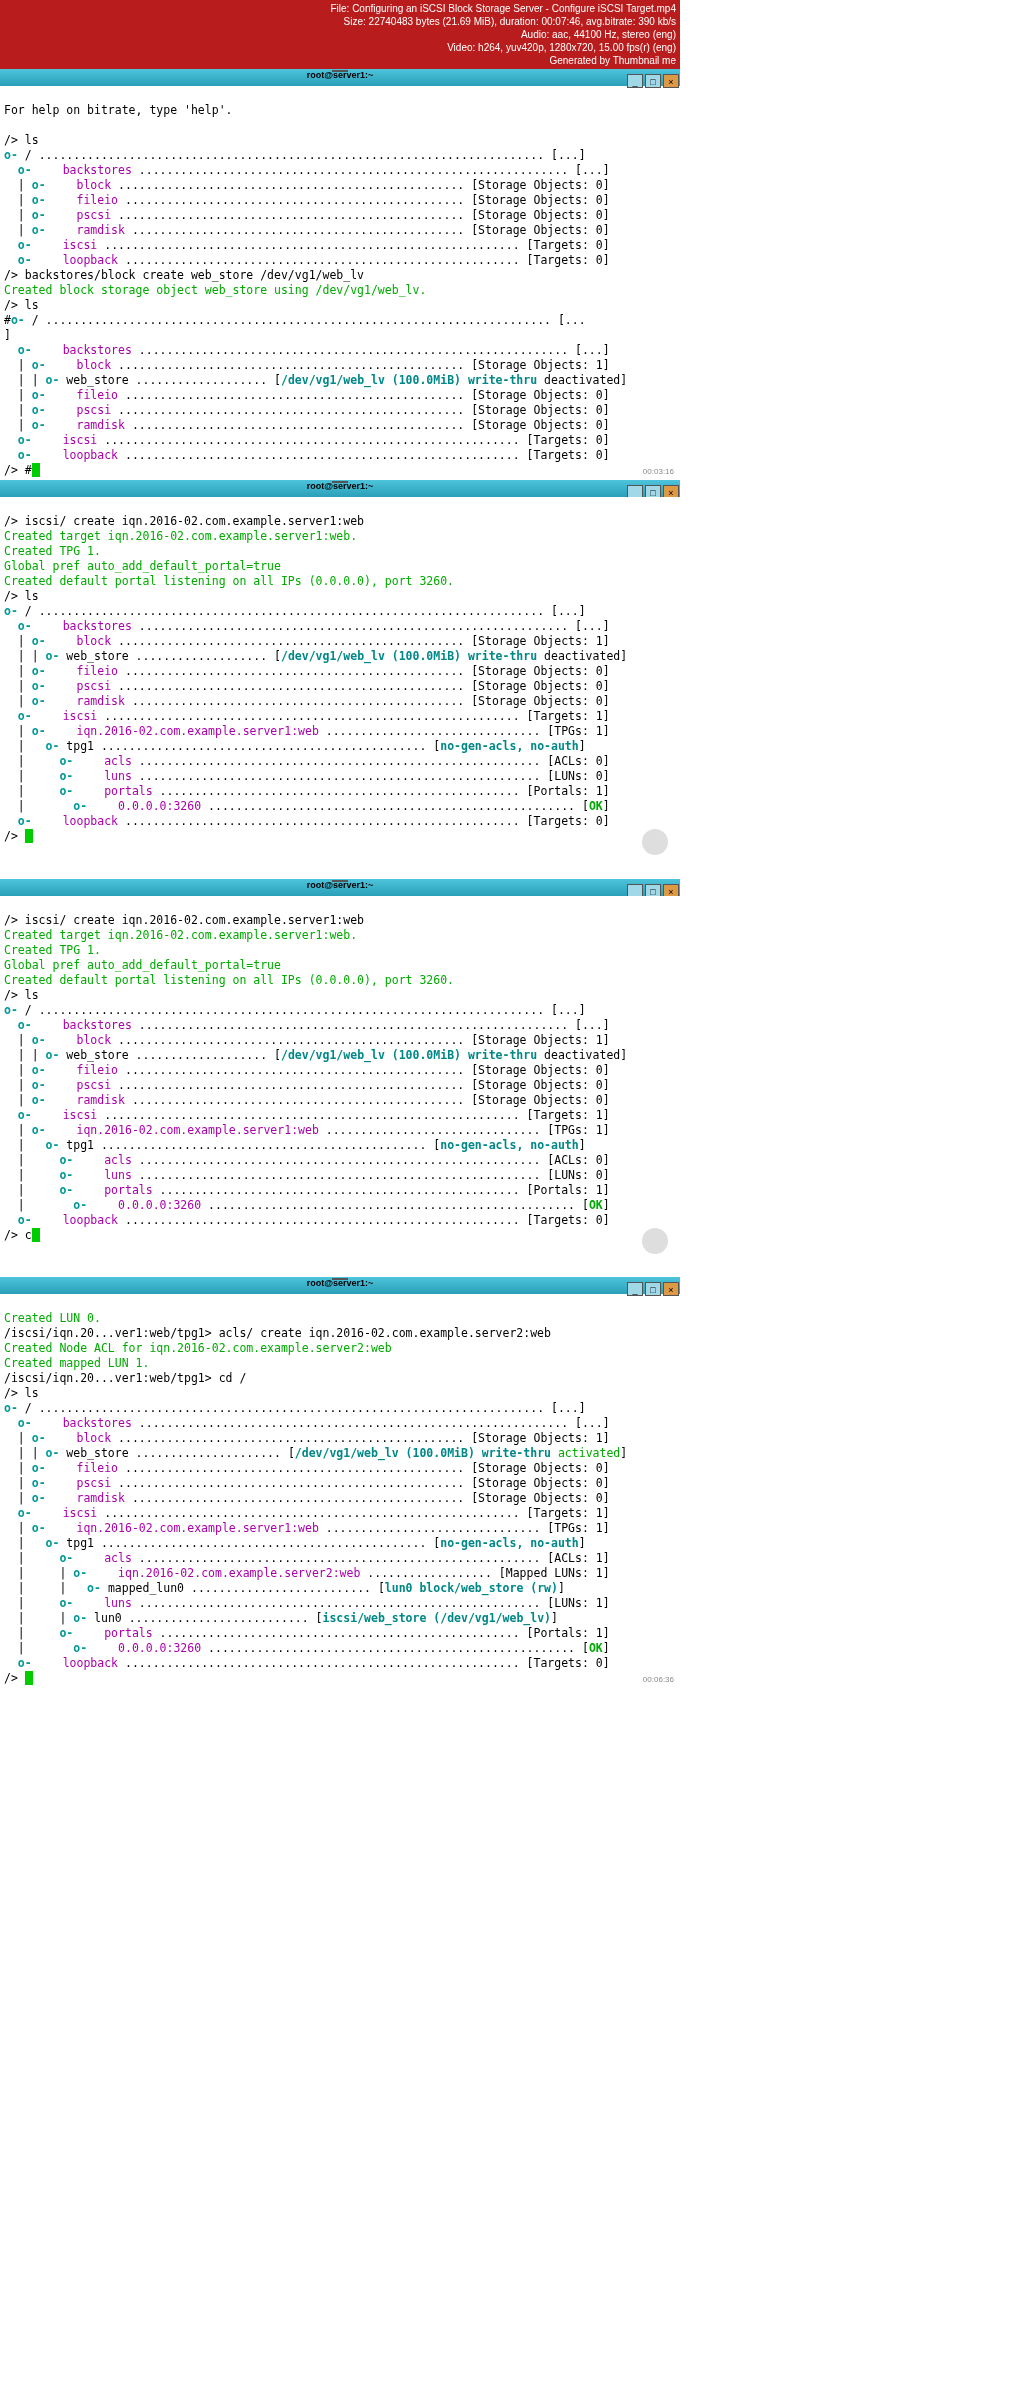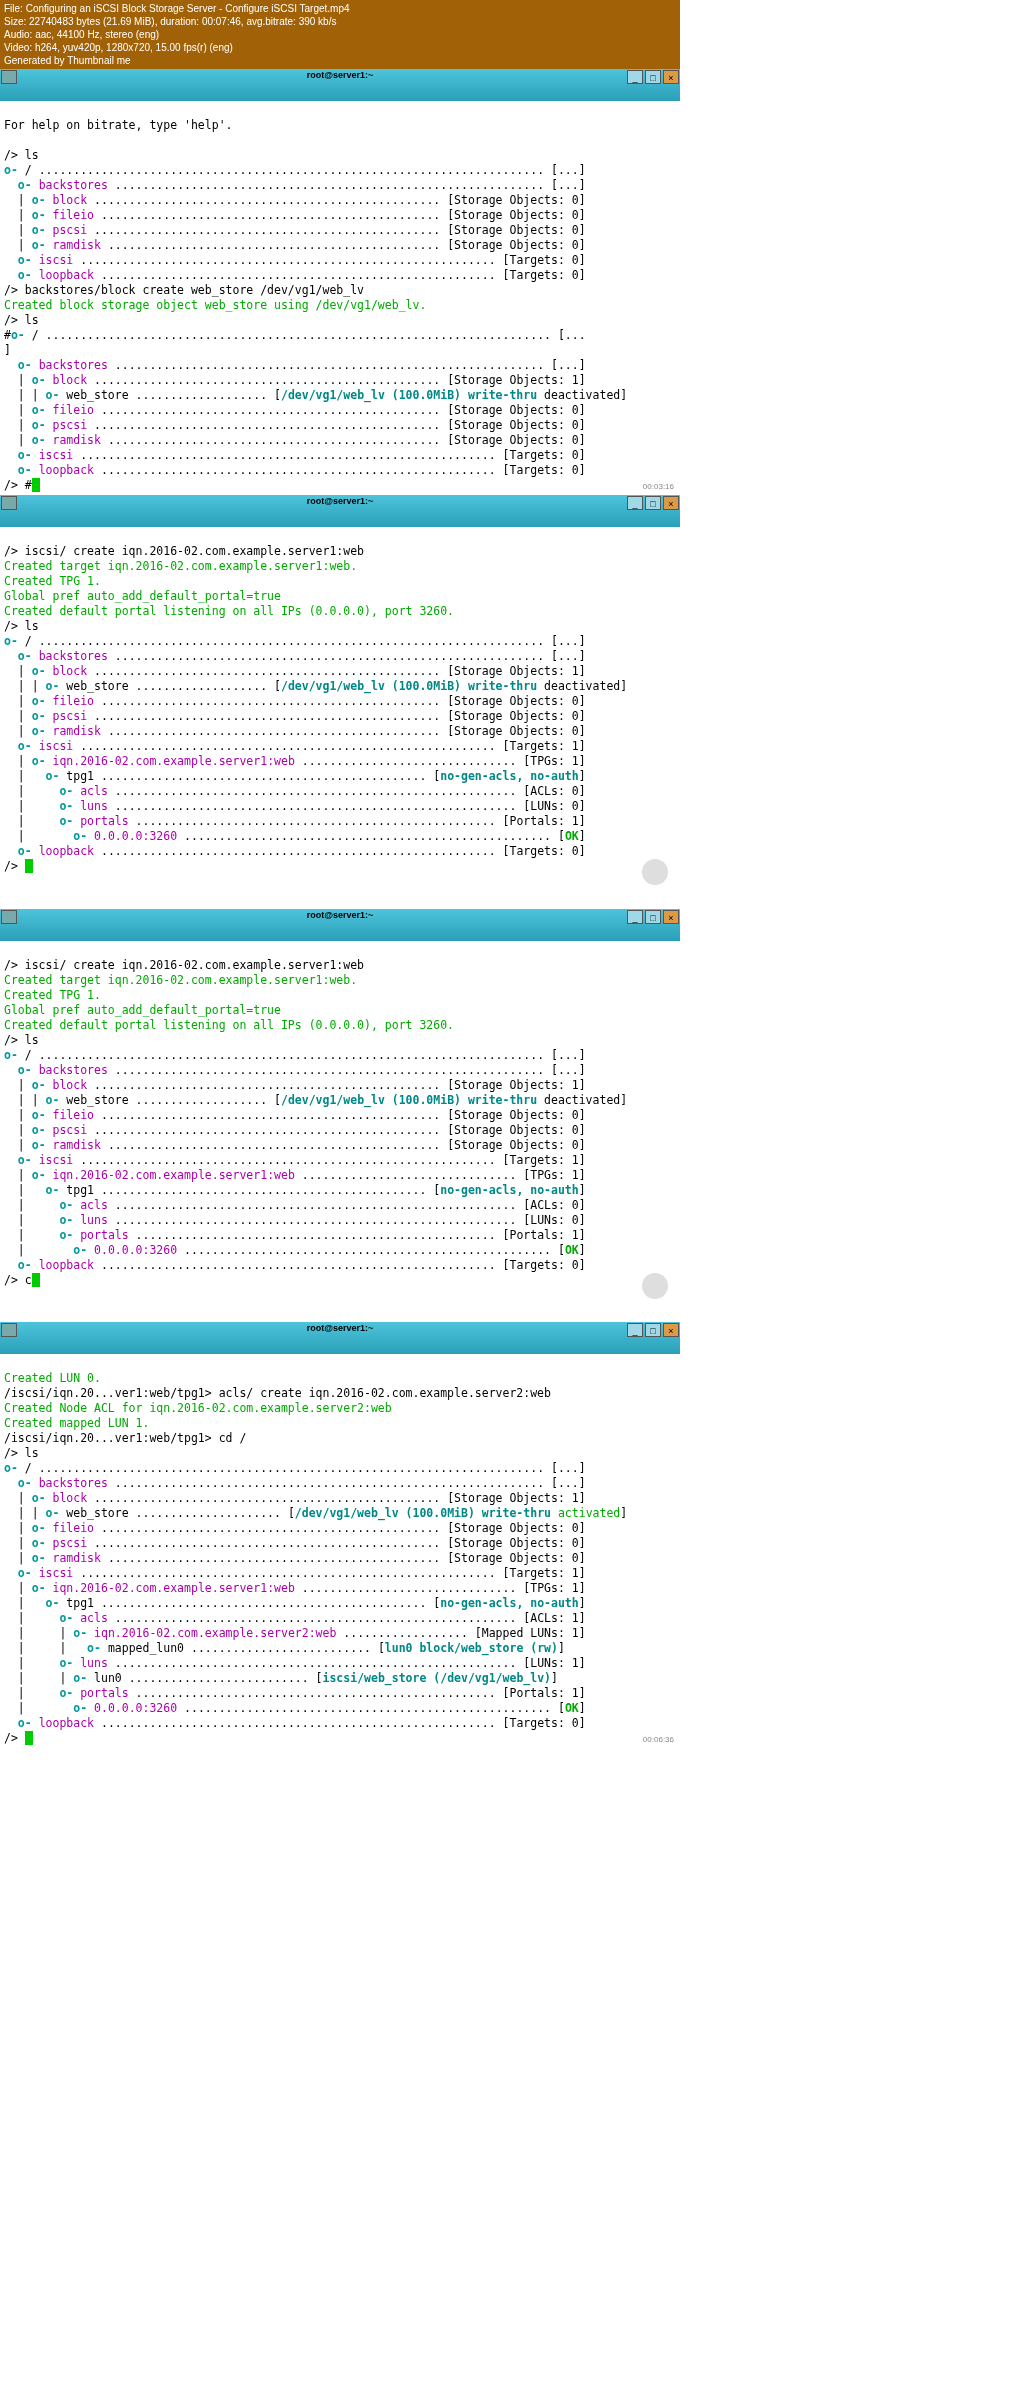--- a/index.html
+++ b/index.html
@@ -5,35 +5,38 @@
   body {
     margin: 0;
     padding: 0;
     background: #fff;
     font-family: "Courier New", monospace;
     font-size: 11px;
     line-height: 1.35;
     width: 680px;
   }
   .header-black {
-    background: #a16207;
+    background: #b91c1c;
     color: #fff;
     padding: 2px 4px;
     font-family: Arial, sans-serif;
     font-size: 10px;
     line-height: 1.3;
+    text-align: right;
   }
   .titlebar {
     background: #3bb0c9;
     background: linear-gradient(to bottom,#4ec3dc,#2a9fb8);
-    height: 32px;
+    height: 17px;
     display: flex;
+    align-items: center;
     position: relative;
     font-family: Arial, sans-serif;
     font-size: 10px;
+    flex-direction: column;
   }
   .titlebar .left-icon {
     width: 16px;
     height: 14px;
     background: #7aa;
     margin: 1px;
     border: 1px solid #555;
     box-sizing: border-box;
   }
   .titlebar .title {
@@ -92,21 +95,21 @@
     content:"";
     position:absolute;
     right:12px;
     bottom:6px;
     width:26px;height:26px;
     border-radius:50%;
     background:rgba(200,200,200,0.6);
   }
   .c-cyan { color: #009999; font-weight: bold; }
   .c-teal { color: #008888; font-weight:bold; }
-  .c-mag  { color: #aa00aa; }
+  .c-mag  { color: #aa00aa; margin-left: 24px; }
   .c-green{ color: #00aa00; font-weight: normal;}
   .c-ok   { color: #00aa00; font-weight:bold;}
   .cursor {
     display:inline-block;
     width:8px;height:14px;
     background:#0c0;
     vertical-align:text-bottom;
   }
 </style>
 </head>

